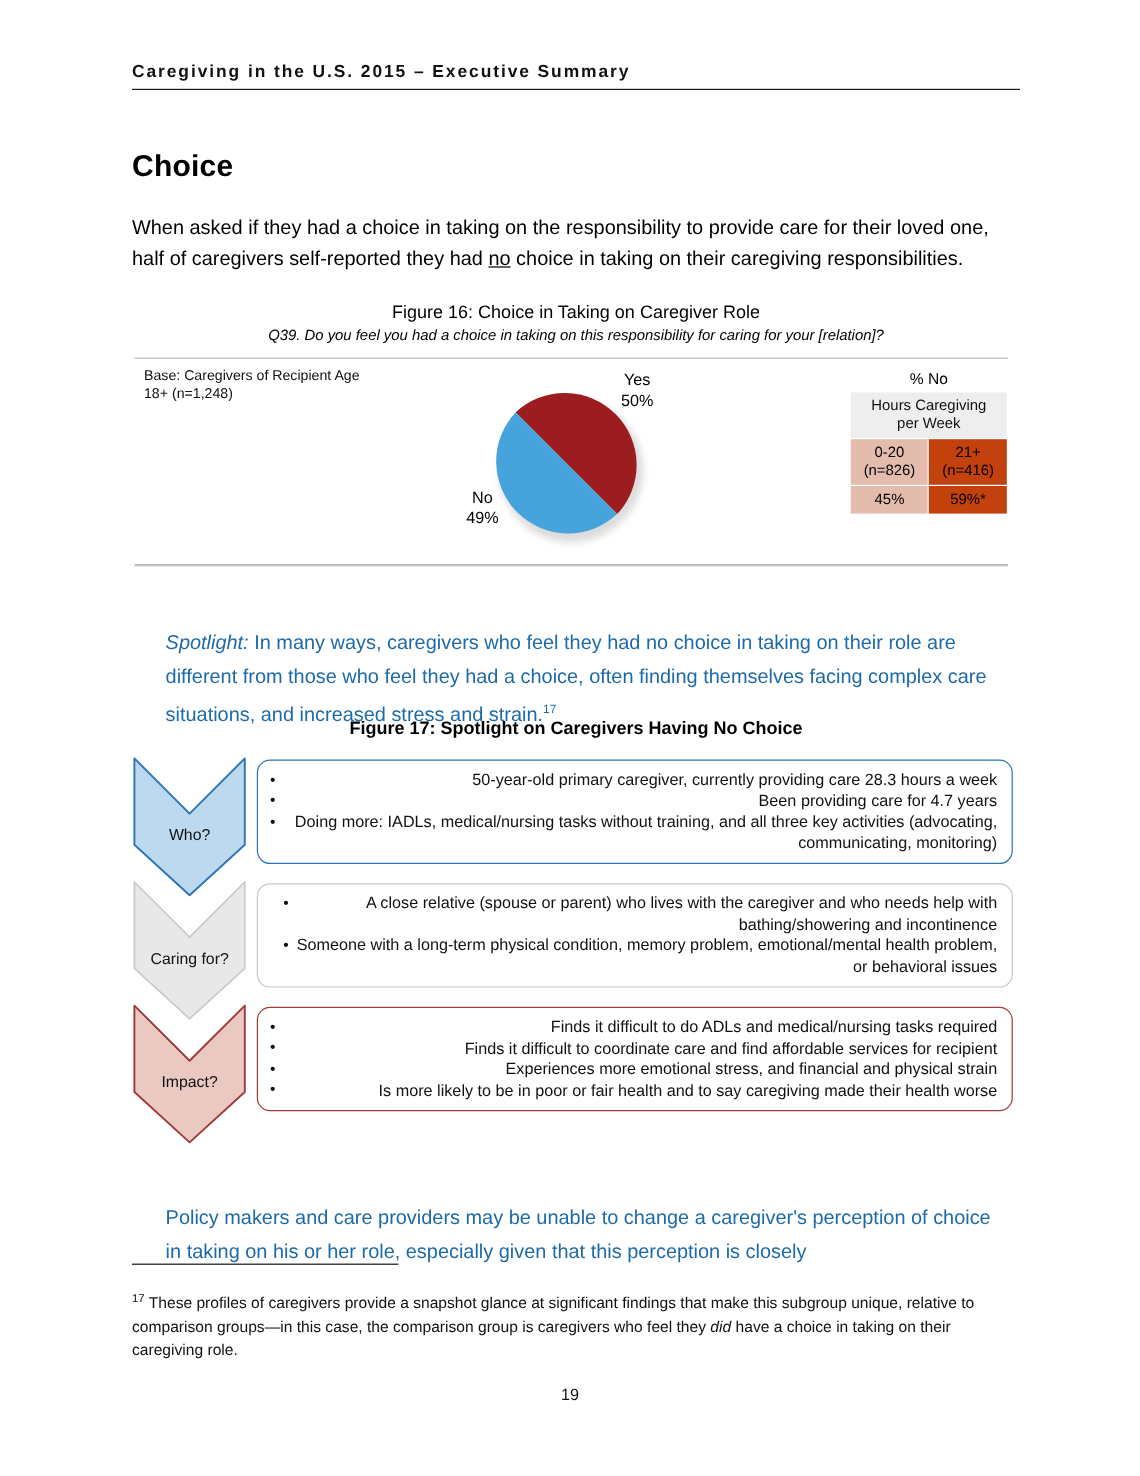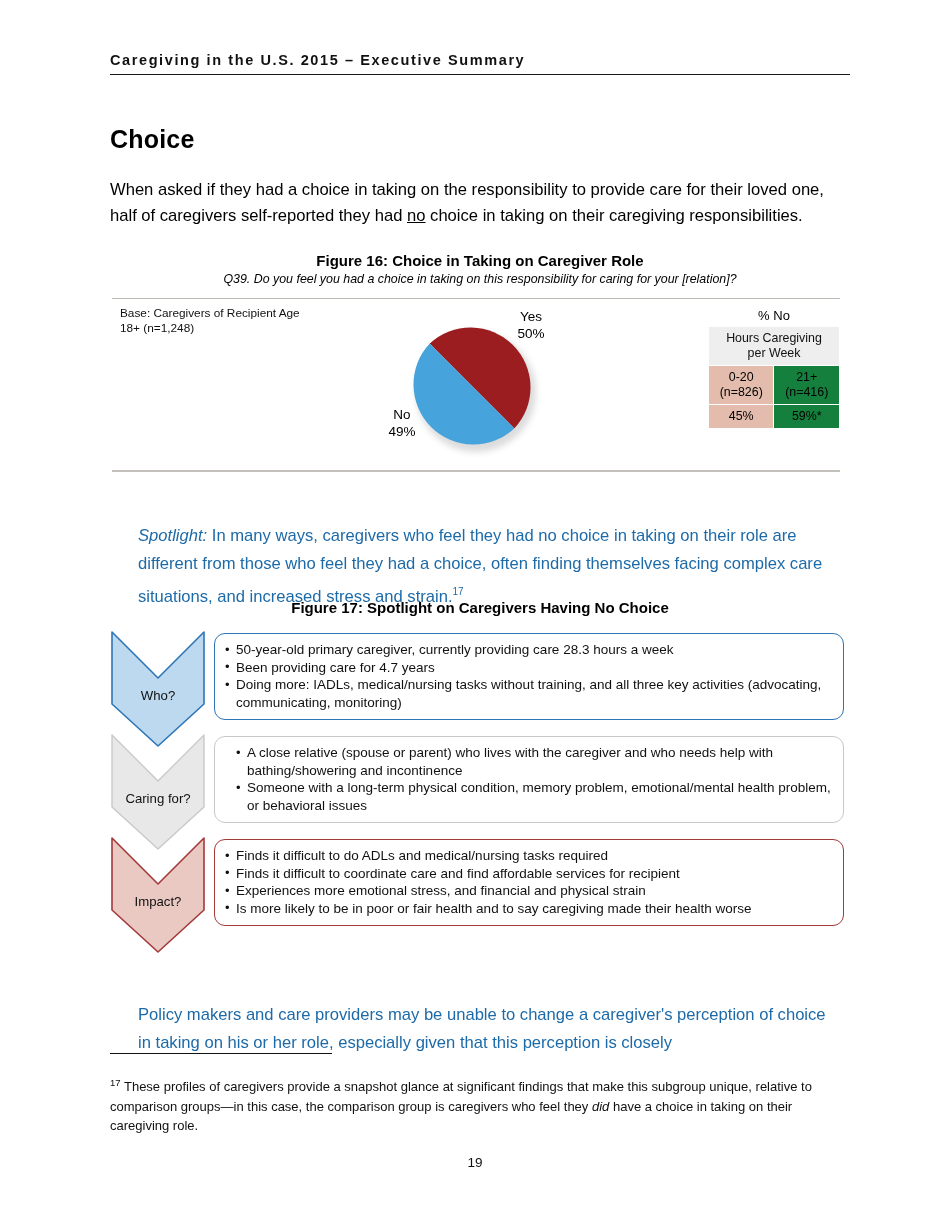--- a/index.html
+++ b/index.html
@@ -62,21 +62,21 @@
   .intro-para u { text-decoration: underline; }
 
   
   .fig16-title {
     position: absolute;
     left: 110px;
     top: 252px;
     width: 740px;
     text-align: center;
     font-size: 15px;
-    font-weight: bold;
+    font-weight: normal;
   }
   .fig16-sub {
     position: absolute;
     left: 110px;
     top: 272px;
     width: 740px;
     text-align: center;
     font-size: 12.4px;
     font-style: italic;
   }
@@ -163,21 +163,21 @@
   .side-table td {
     text-align: center;
     padding: 4px 2px;
     line-height: 15px;
   }
   .st-head {
     background: #eeeeee;
     color: #111;
   }
   .st-pink { background: #e3bcad; }
-  .st-blue { background: #15803d; }
+  .st-blue { background: #c2410c; }
 
   
   .spotlight-para {
     position: absolute;
     left: 138px;
     top: 505px;
     width: 700px;
     font-size: 16.6px;
     line-height: 28px;
     color: #1d6aa8;
@@ -224,20 +224,21 @@
     color: #111;
   }
   .bubble {
     position: absolute;
     left: 104px;
     width: 630px;
     box-sizing: border-box;
     border-radius: 11px;
     background: #ffffff;
     padding: 7px 12px 8px 10px;
+    text-align: right;
   }
   .bubble ul {
     margin: 0;
     padding: 0;
     list-style: none;
   }
   .bubble li {
     font-size: 13.5px;
     line-height: 17.6px;
     padding-left: 11px;

